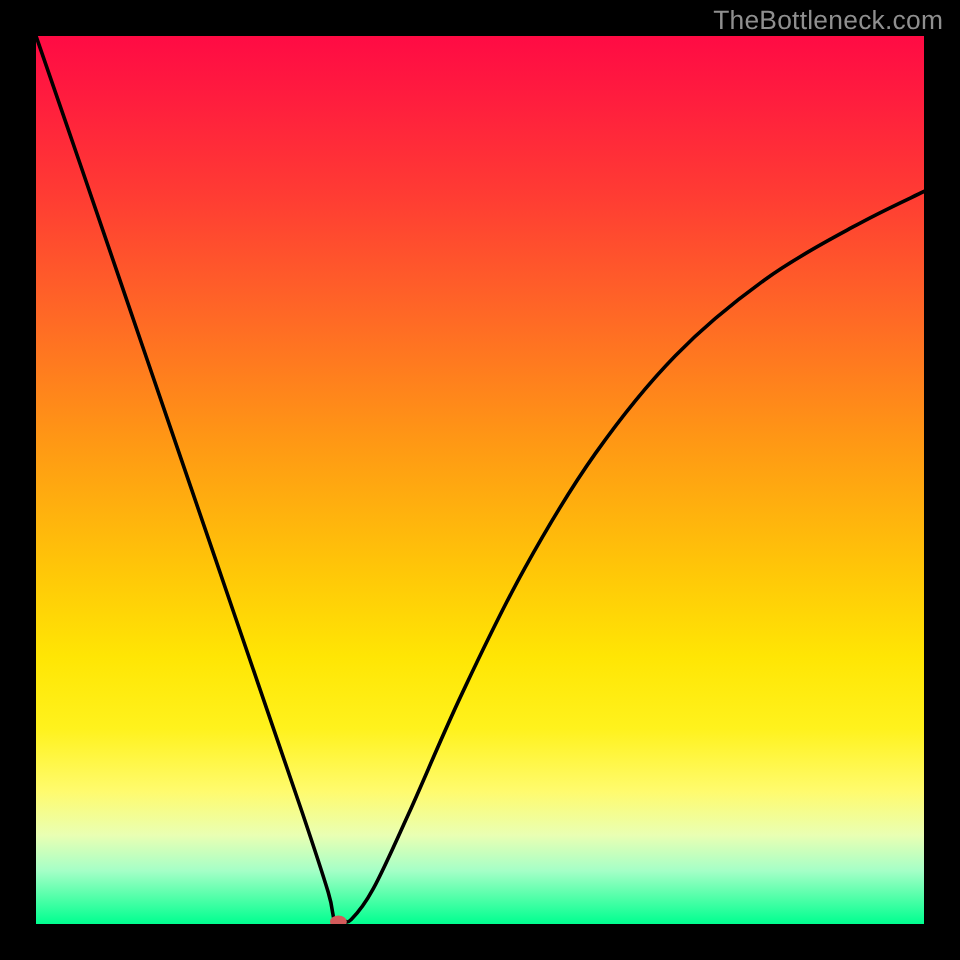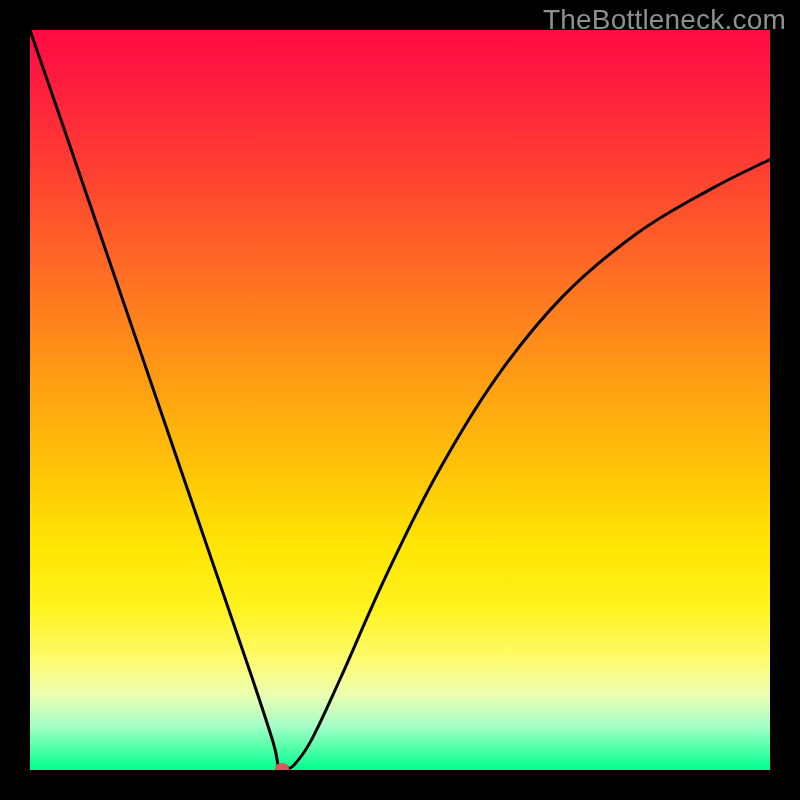--- a/index.html
+++ b/index.html
@@ -43,21 +43,21 @@
       #a5ffc7 94%,
       #52ffa9 97%,
       #00ff90 100%
     );
   }
   .watermark {
     position: absolute;
     top: 4px;
     right: 14px;
     color: #8f8f8f;
-    font-size: 28px;
+    font-size: 22px;
     letter-spacing: 0.2px;
     font-weight: 500;
     user-select: none;
     text-align: right;
   }
   svg.curve {
     position: absolute;
     inset: 0;
   }
   .marker {

